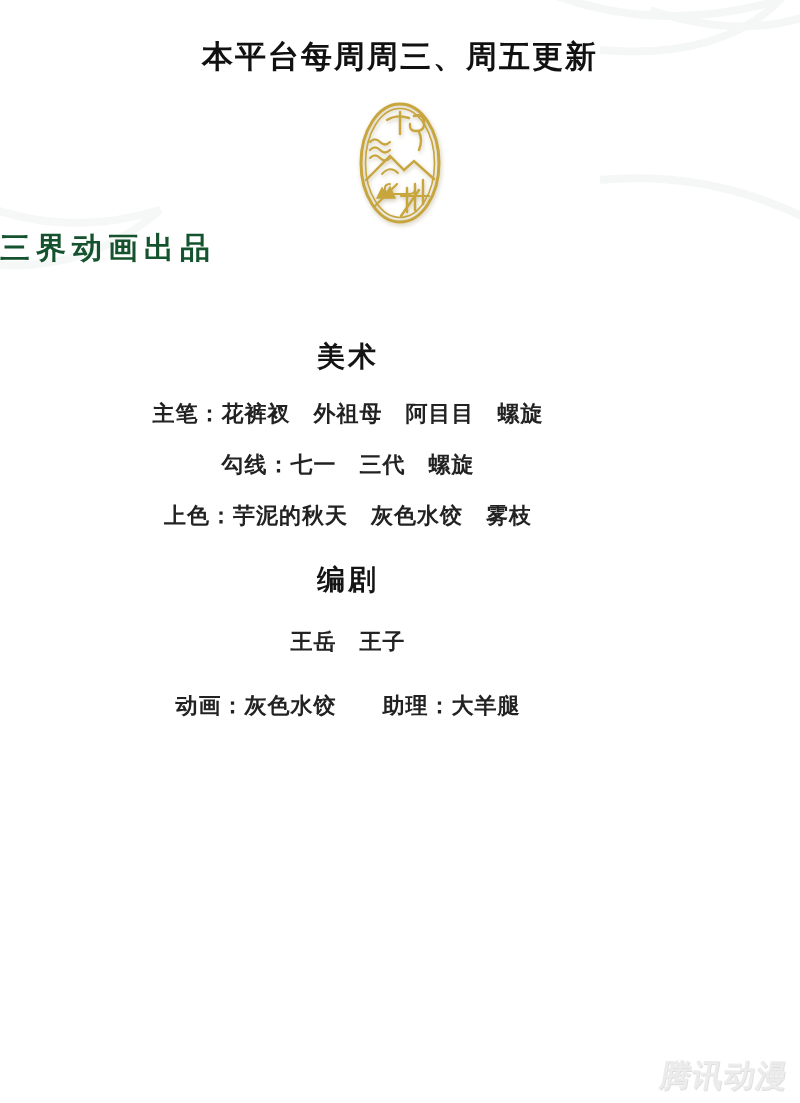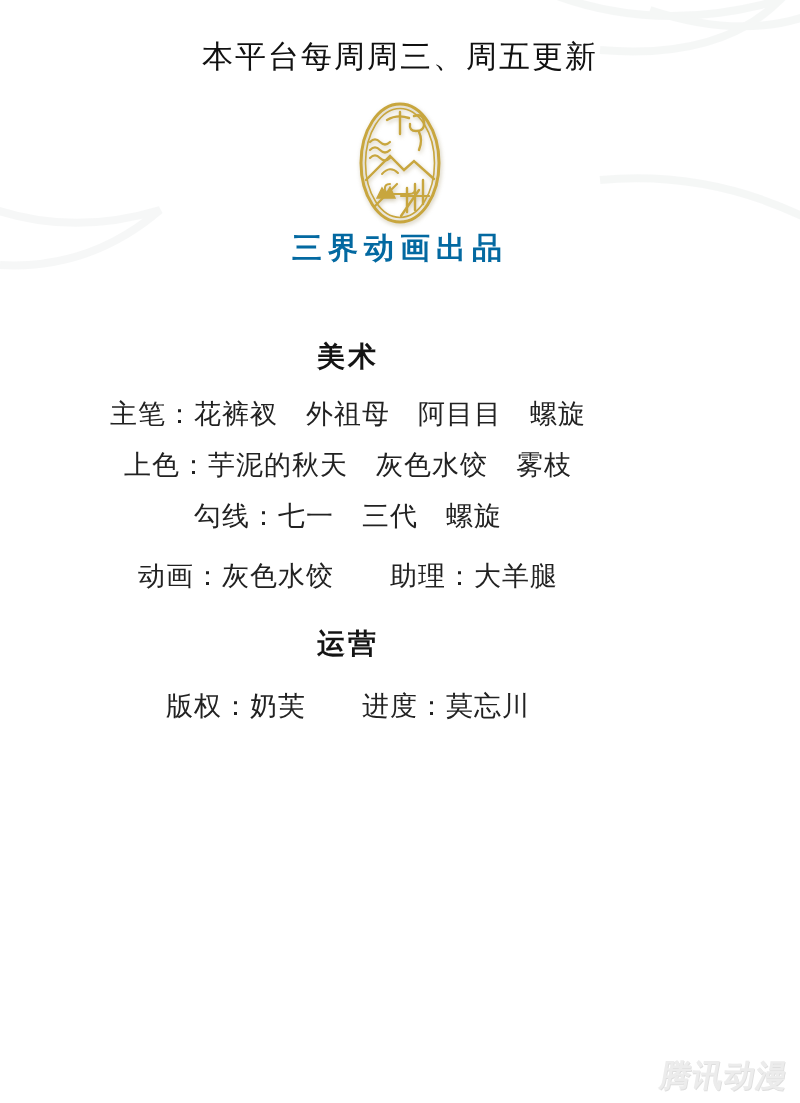--- a/index.html
+++ b/index.html
@@ -18,47 +18,47 @@
   }
   .header-glow{
     position:absolute;left:0;top:0;width:800px;height:300px;
     background:radial-gradient(ellipse 420px 180px at 50% 78%,
       rgba(255,255,255,.95) 0%, rgba(255,255,255,.55) 55%, rgba(255,255,255,0) 100%);
   }
   .header-swirls{position:absolute;left:0;top:0;}
   
   .banner{
     position:absolute;left:0;top:36px;width:800px;text-align:center;
-    font-size:31px;font-weight:400;letter-spacing:2px;color:#111;
+    font-size:31px;font-weight:700;letter-spacing:2px;color:#111;
     text-shadow:
       -2px -2px 0 #fff, 2px -2px 0 #fff, -2px 2px 0 #fff, 2px 2px 0 #fff,
       -2px 0 0 #fff, 2px 0 0 #fff, 0 -2px 0 #fff, 0 2px 0 #fff;
   }
   
   .seal-wrap{
     position:absolute;left:0;top:100px;width:800px;height:130px;
     display:flex;justify-content:center;align-items:flex-start;
   }
   .seal-wrap svg{filter:drop-shadow(1px 2px 2px rgba(120,100,40,.35));}
   
   .producer{
-    position:absolute;left:0;top:228px;width:800px;text-align:center;
-    font-size:30px;font-weight:900;letter-spacing:6px;color:#0369a1;
+    position:absolute;left:0;top:228px;width:800px;
+    font-size:30px;font-weight:900;letter-spacing:6px;color:#14532d;
   }
   
   .credits{
     position:absolute;left:0;top:326px;width:696px;text-align:center;
   }
   .credit-section{margin:0 0 6px 0;}
   .credit-title{
     margin:0;font-size:28px;font-weight:900;color:#141414;
     line-height:62px;letter-spacing:3px;
   }
   .credit-line{
-    margin:0;font-size:27px;font-weight:400;color:#222;
+    margin:0;font-size:22px;font-weight:700;color:#222;
     line-height:51px;letter-spacing:1px;
   }
   .credit-section:nth-child(n+2) .credit-title{line-height:66px;}
   .credit-section:nth-child(n+2) .credit-line{line-height:58px;}
   
   .watermark{
     position:absolute;right:12px;bottom:6px;
     font-size:31px;font-weight:900;letter-spacing:1px;
     color:#ececec;transform:skewX(-10deg);
     text-shadow:1px 1px 0 #dedede;
@@ -115,32 +115,32 @@
 </div>
 
 <div class="producer">三界动画出品</div>
 
 <div class="credits">
   <section class="credit-section">
     <h2 class="credit-title">美术</h2>
 
   <p class="credit-line">主笔：花裤衩　外祖母　阿目目　螺旋</p>
 
+  <p class="credit-line">勾线：七一　三代　螺旋</p>
+
   <p class="credit-line">上色：芋泥的秋天　灰色水饺　雾枝</p>
-
-  <p class="credit-line">勾线：七一　三代　螺旋</p>
 </section>
 
+  <section class="credit-section">
+    <h2 class="credit-title">编剧</h2>
+
+  <p class="credit-line">王岳　王子</p>
+</section>
 
   <section class="credit-section">
 
 
   <p class="credit-line">动画：灰色水饺　　助理：大羊腿</p>
 </section>
 
-  <section class="credit-section">
-    <h2 class="credit-title">运营</h2>
-
-  <p class="credit-line">版权：奶芙　　进度：莫忘川</p>
-</section>
 </div>
 
 <div class="watermark">腾讯动漫</div>
 
 </body></html>

